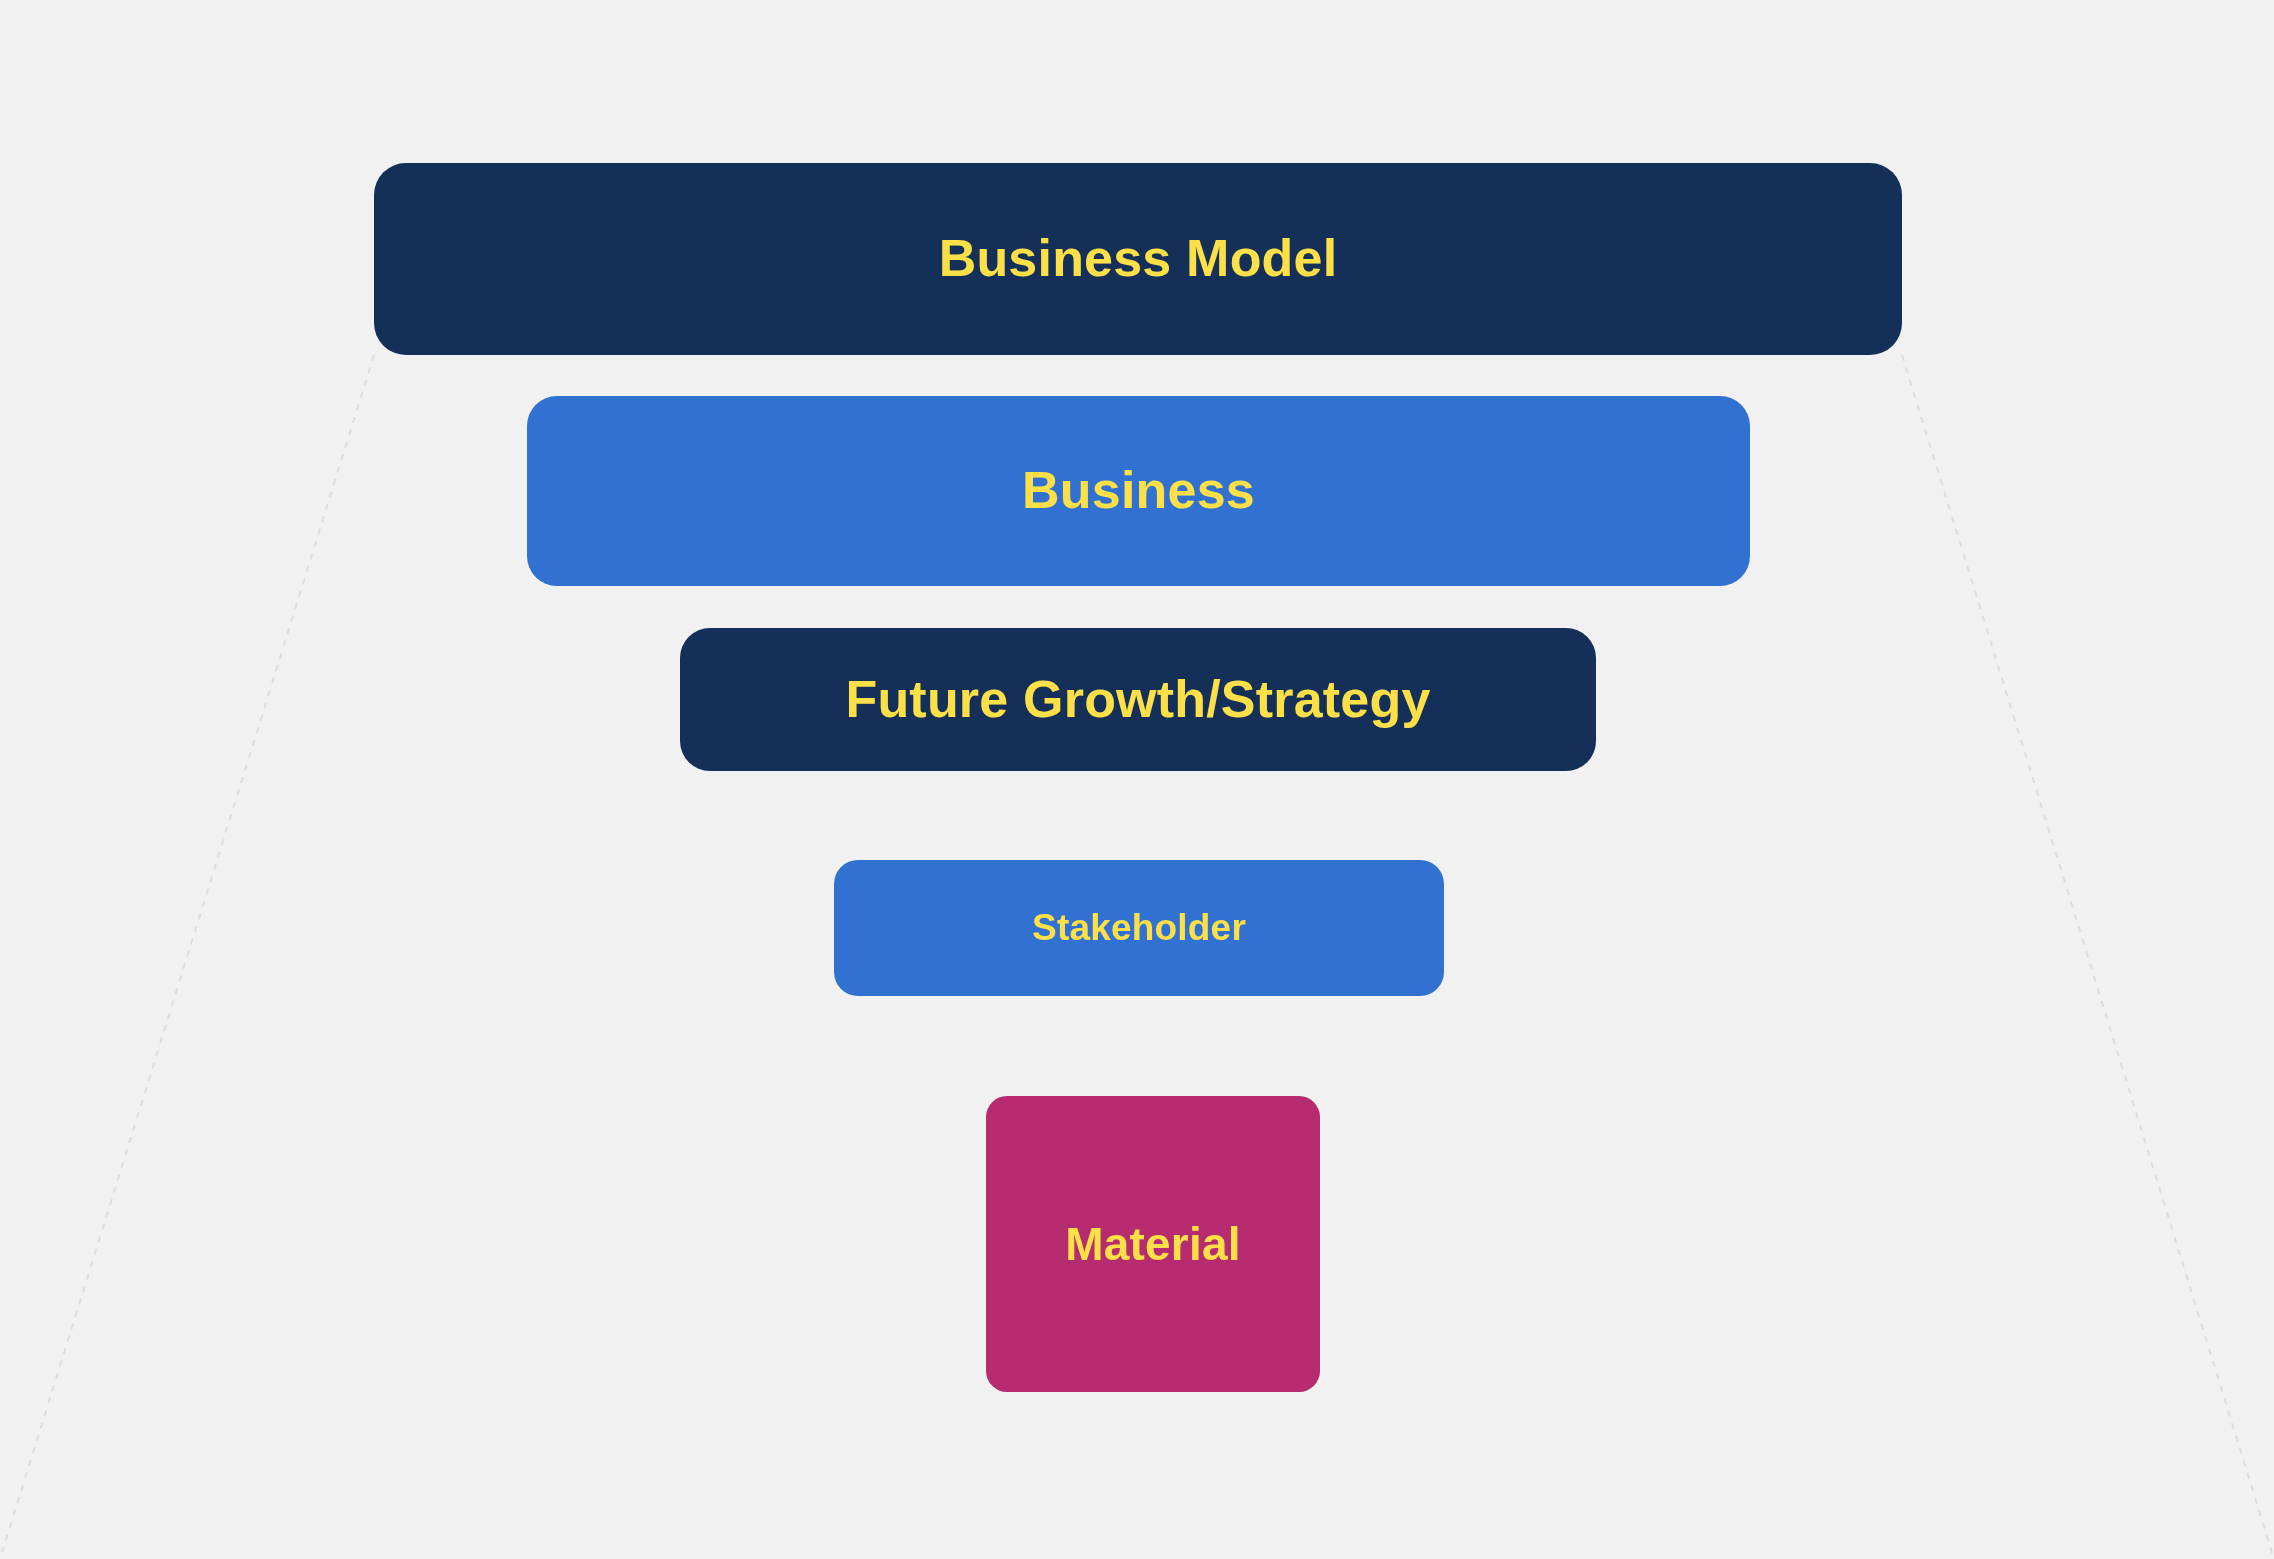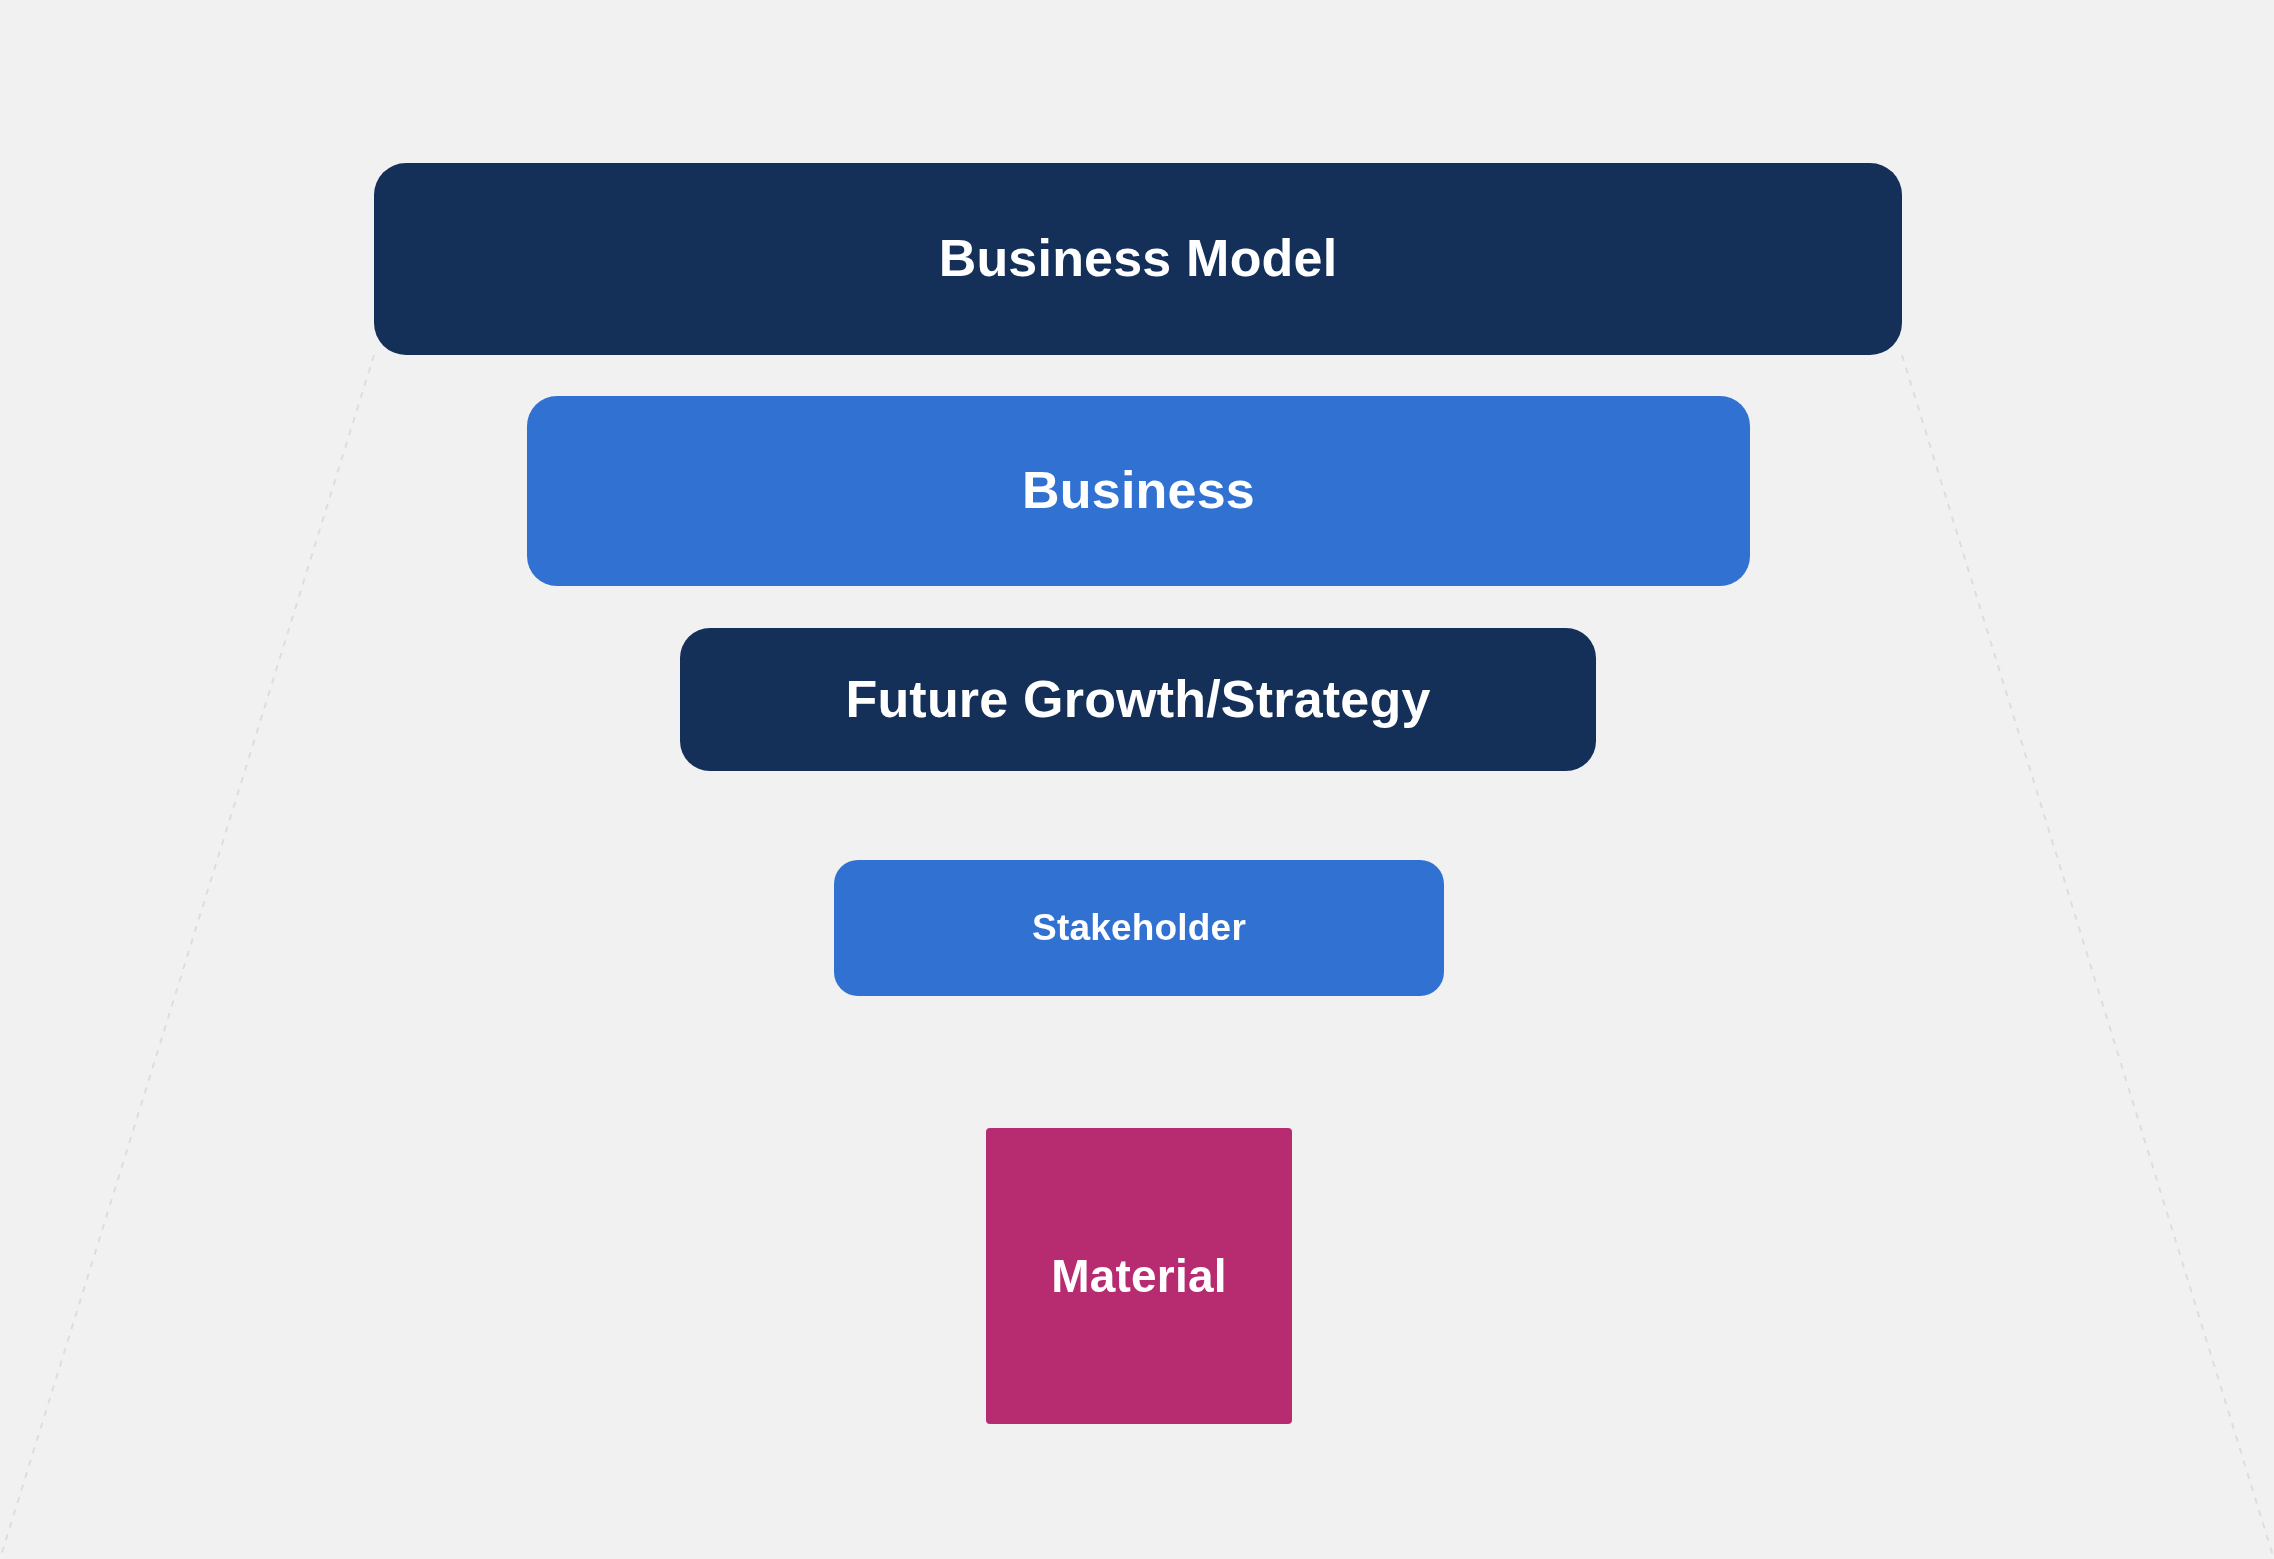--- a/index.html
+++ b/index.html
@@ -33,21 +33,21 @@
 
   .funnel-stage {
     position: absolute;
     box-sizing: border-box;
     border-radius: 30px;
     display: flex;
     flex-direction: column;
     align-items: center;
     justify-content: center;
     text-align: center;
-    color: #ffffff;
+    color: #fde047;
     font-weight: bold;
     line-height: 1.45;
     letter-spacing: 0.2px;
     -webkit-font-smoothing: antialiased;
   }
 
   .stage-label {
     display: block;
     width: 100%;
     white-space: nowrap;
@@ -94,25 +94,25 @@
     height: 136px;
     background: #3071d1;
     border-radius: 24px;
     font-size: 37px;
     line-height: 1.52;
   }
 
   
   #stage-material-esg {
     left: 986px;
-    top: 1128px;
-    width: 306px;
+    top: 1096px;
+    width: 334px;
     height: 296px;
     background: #b72b70;
-    border-radius: 4px;
+    border-radius: 21px;
     font-size: 46px;
     line-height: 1.58;
   }
 </style>
 </head>
 <body>
 
 <div id="funnel-canvas">
 
   <svg class="guide-layer" viewBox="0 0 2274 1559" width="2274" height="1559" aria-hidden="true">

